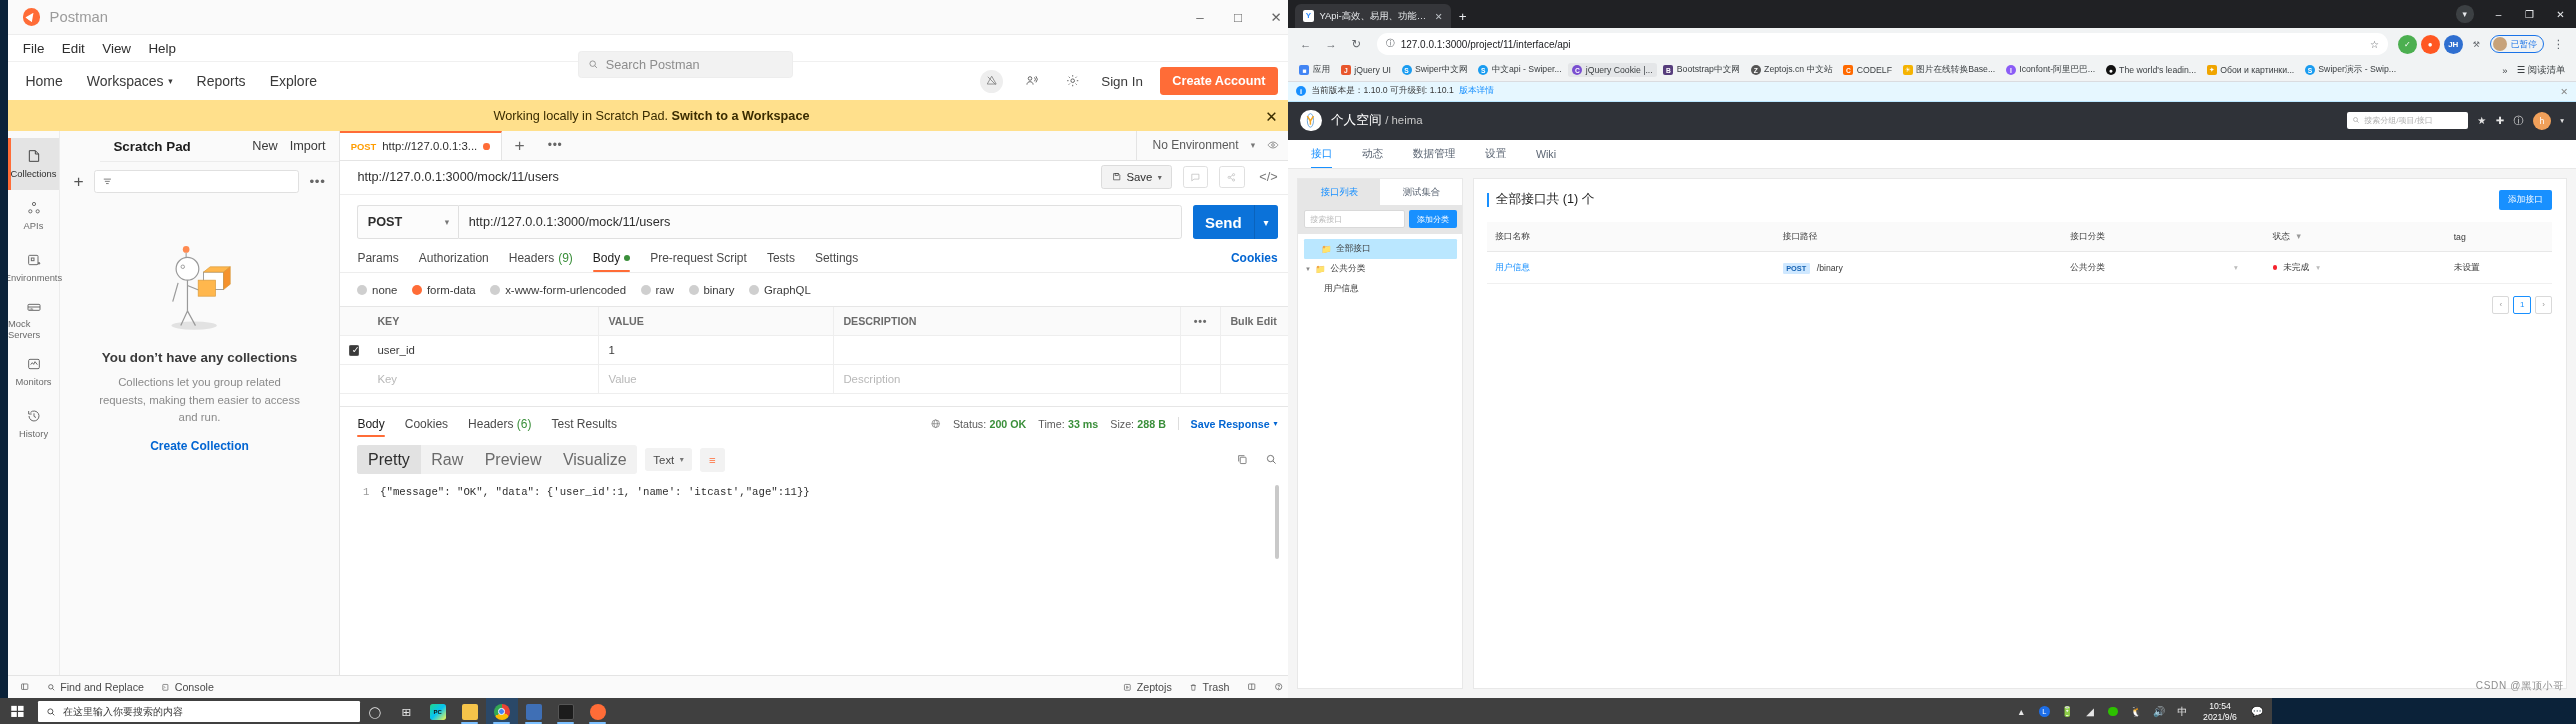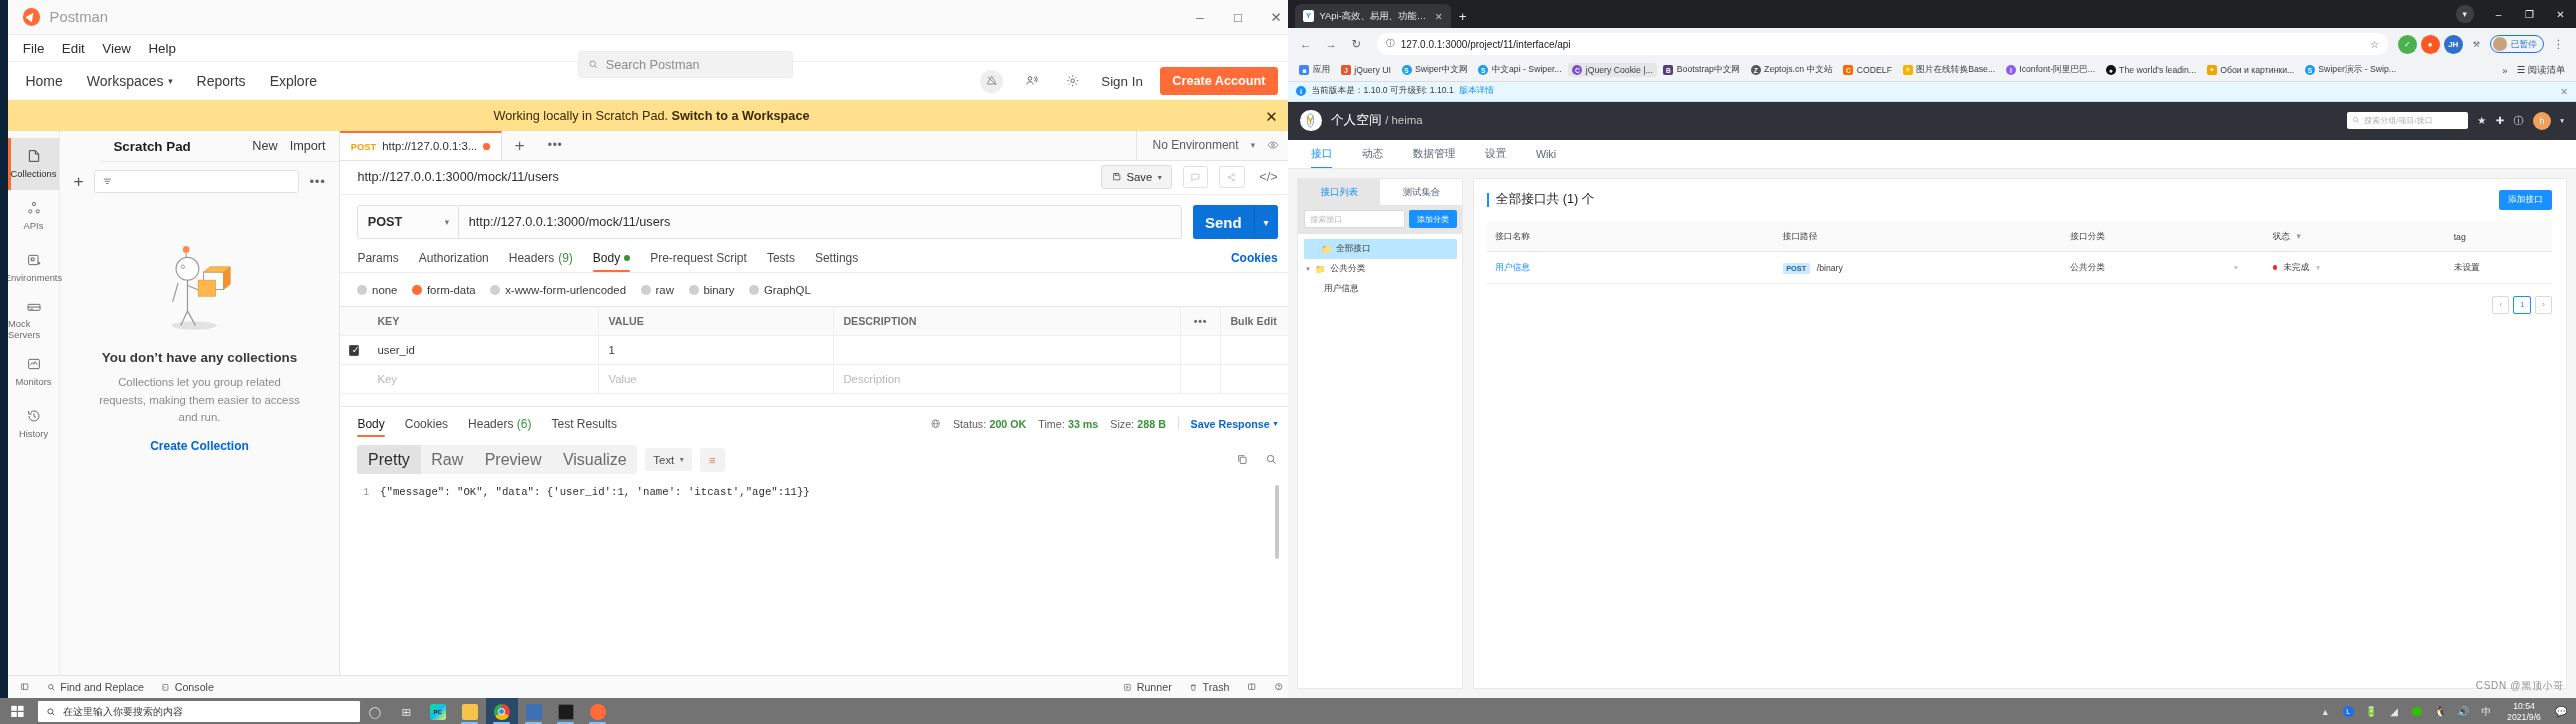--- a/index.html
+++ b/index.html
@@ -551,22 +551,22 @@
   }
   .y-pg {
     min-width: 17.4px; height: 17.4px; border: 0.7px solid #d9d9d9; border-radius: 2px;
     display: flex; align-items: center; justify-content: center;
     font-size: 8px; color: #999; background: #fff; padding: 0 4px;
   }
   .y-pg.cur { border-color: #1890ff; color: #1890ff; }
 
   
   .taskbar {
-    position: absolute; left: 0; bottom: 0; width: 2576px; height: 27px;
-    background: #737373; display: flex; align-items: center;
+    position: absolute; left: 0; bottom: 0; width: 2272px; height: 27px;
+    background: #404040; display: flex; align-items: center;
   }
   .tb-left { display: flex; align-items: center; height: 27px; }
   .tb-start {
     width: 35px; height: 27px; display: flex; align-items: center;
     justify-content: center;
   }
   .tb-search {
     width: 322px; height: 21.5px; background: #ffffff; border-radius: 1.3px;
     display: flex; align-items: center; gap: 7.4px; padding: 0 8px;
     font-size: 10px; color: #3a3a3a; margin-left: 2.7px;
@@ -1043,21 +1043,21 @@
         <span>Console</span>
       </span>
       <span class="right">
         <span class="it">
           <span class="ico">
             <svg viewBox="0 0 24 24" width="8.7" height="8.7" fill="none" stroke="#444" stroke-width="1.6">
               <rect x="4" y="4" width="16" height="16" rx="2"></rect>
                 <path d="M10 9l5 3-5 3z"></path>
             </svg>
           </span>
-          <span>Runner</span>
+          <span>Zeptojs</span>
         </span>
         <span class="it">
           <span class="ico">
             <svg viewBox="0 0 24 24" width="8.7" height="8.7" fill="none" stroke="#444" stroke-width="1.6">
               <path d="M5 7h14M9 7V5h6v2M7 7l1 13h8l1-13"></path>
             </svg>
           </span>
           <span>Trash</span>
         </span>
         <span class="it">

